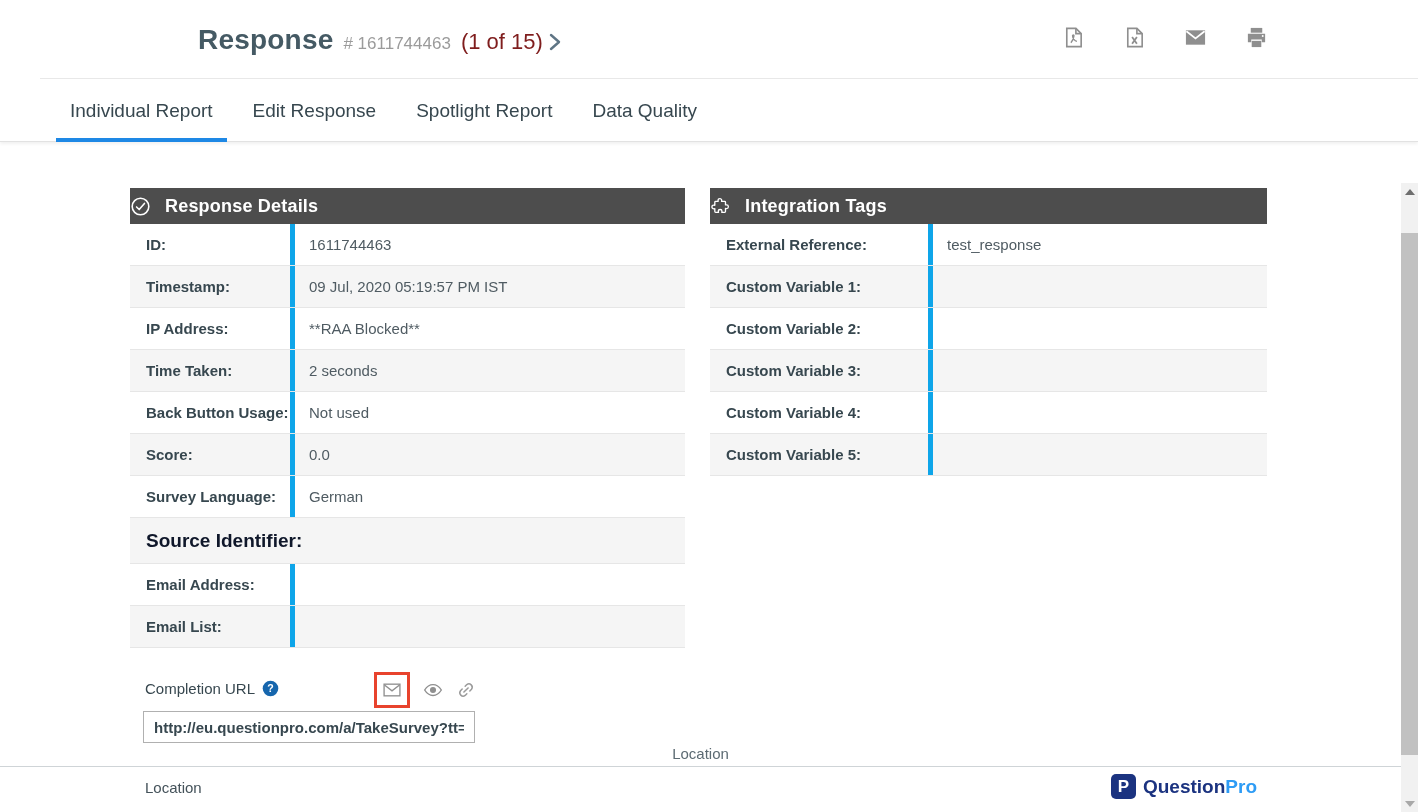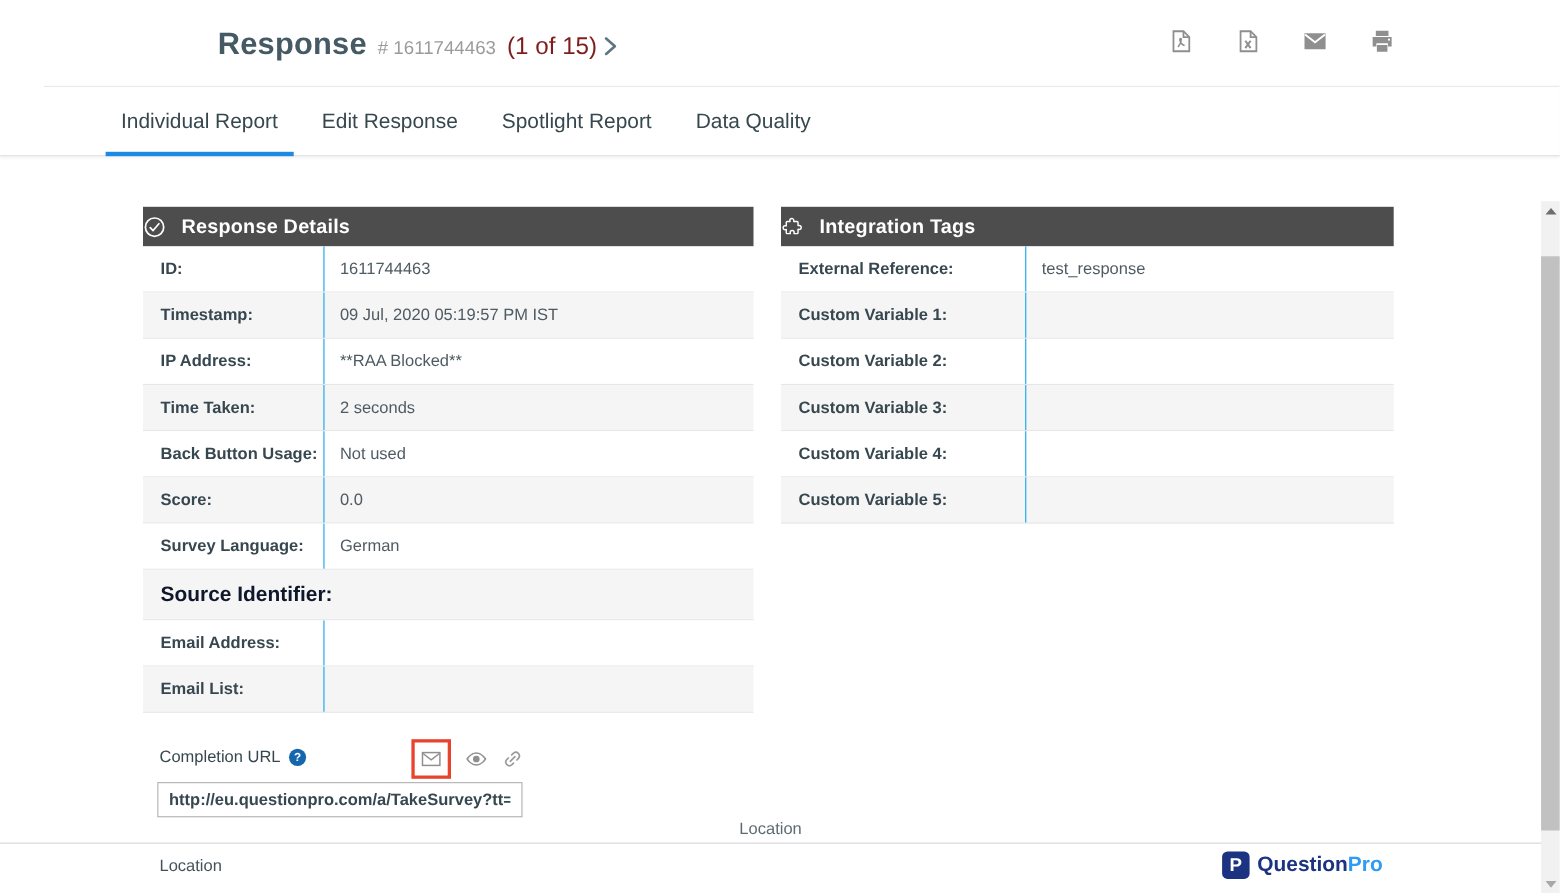--- a/index.html
+++ b/index.html
@@ -14,36 +14,36 @@
   .title { font-size:28px; font-weight:600; color:#455a64; letter-spacing:.2px; }
   .title-id { font-size:17px; color:#9b9b9b; }
   .title-count { font-size:22px; color:#7f1d1d; }
   .next-btn { position:absolute; left:502px; top:30px; width:24px; height:24px; cursor:pointer; }
   .hdr-icons { position:absolute; right:150px; top:26px; display:flex; gap:38px; }
   .hdr-icons svg { width:23px; height:23px; cursor:pointer; }
 
   
   .tabbar { position:absolute; top:80px; left:0; right:0; height:62px; background:#fff;
             border-bottom:1px solid #e2e2e2; box-shadow:0 2px 3px rgba(0,0,0,.06);
-            display:flex; align-items:stretch; padding-left:96px; }
+            display:flex; align-items:stretch; padding-left:56px; }
   .tab { display:flex; align-items:center; padding:0 14px; margin-right:12px;
          font-size:19px; color:#37474f; cursor:pointer; position:relative; }
   .tab.active::after { content:""; position:absolute; left:0; right:0; bottom:-1px; height:4px;
                        background:#1e88e5; }
 
   
   .tbl { position:absolute; background:#fff; }
   .tbl-head { height:36px; background:#4d4d4d; color:#fff; display:flex; align-items:center;
               gap:14px; }
   .tbl-head svg { width:21px; height:21px; }
   .tbl-head .tbl-title { font-size:18px; font-weight:700; letter-spacing:.2px; }
   .trow { display:flex; height:42px; border-bottom:1px solid #e6e6e6; background:#fff; }
   .trow:nth-child(even) { background:#f5f5f5; }
   .trow .lbl { display:flex; align-items:center; padding-left:16px; font-size:15px;
-               font-weight:700; color:#37474f; border-right:1px solid #0ea5e9; }
+               font-weight:700; color:#37474f; border-right:5px solid #0ea5e9; }
   .trow .val { flex:1; display:flex; align-items:center; padding-left:14px; font-size:15px;
                color:#4f5b62; }
   .tbl-left .lbl { width:165px; }
   .tbl-right .lbl { width:223px; }
   .trow.section { height:46px; }
   .trow.section .lbl { border-right:none; width:100%; font-size:19px; color:#0f172a; }
 
   
   .completion-label { position:absolute; left:145px; top:680px; font-size:15px; color:#37474f;
                       display:flex; align-items:center; gap:7px; }

